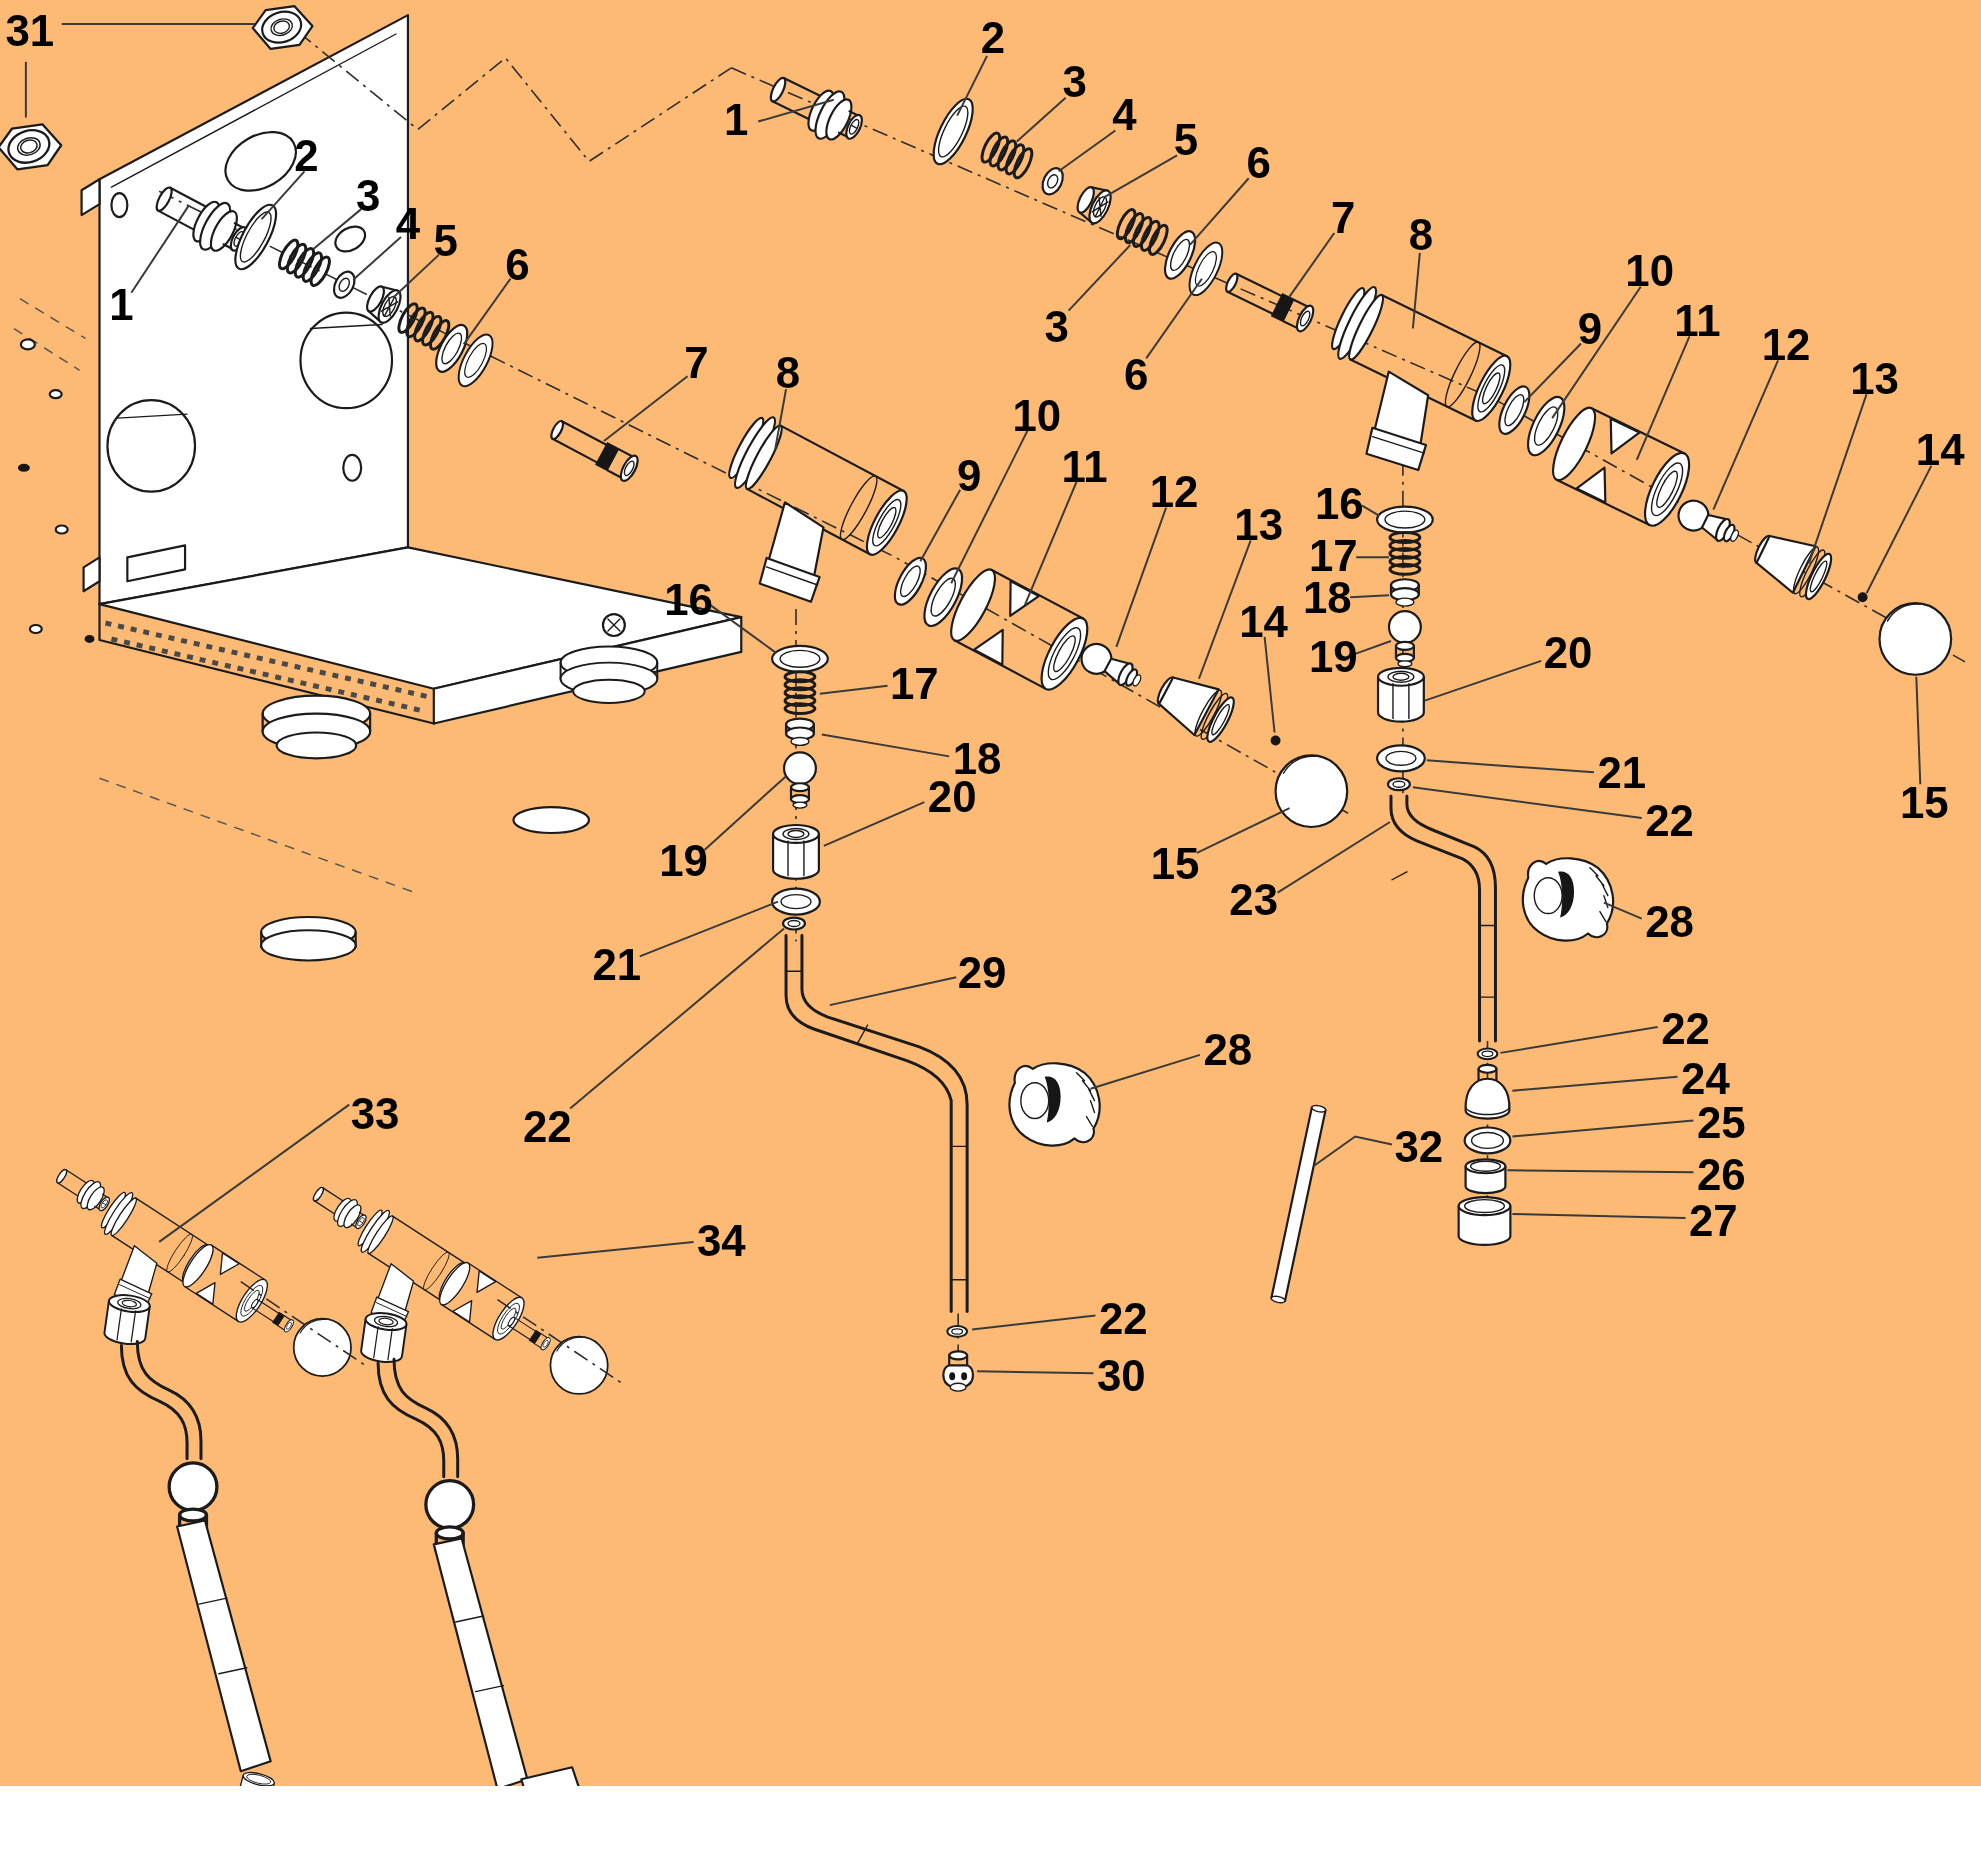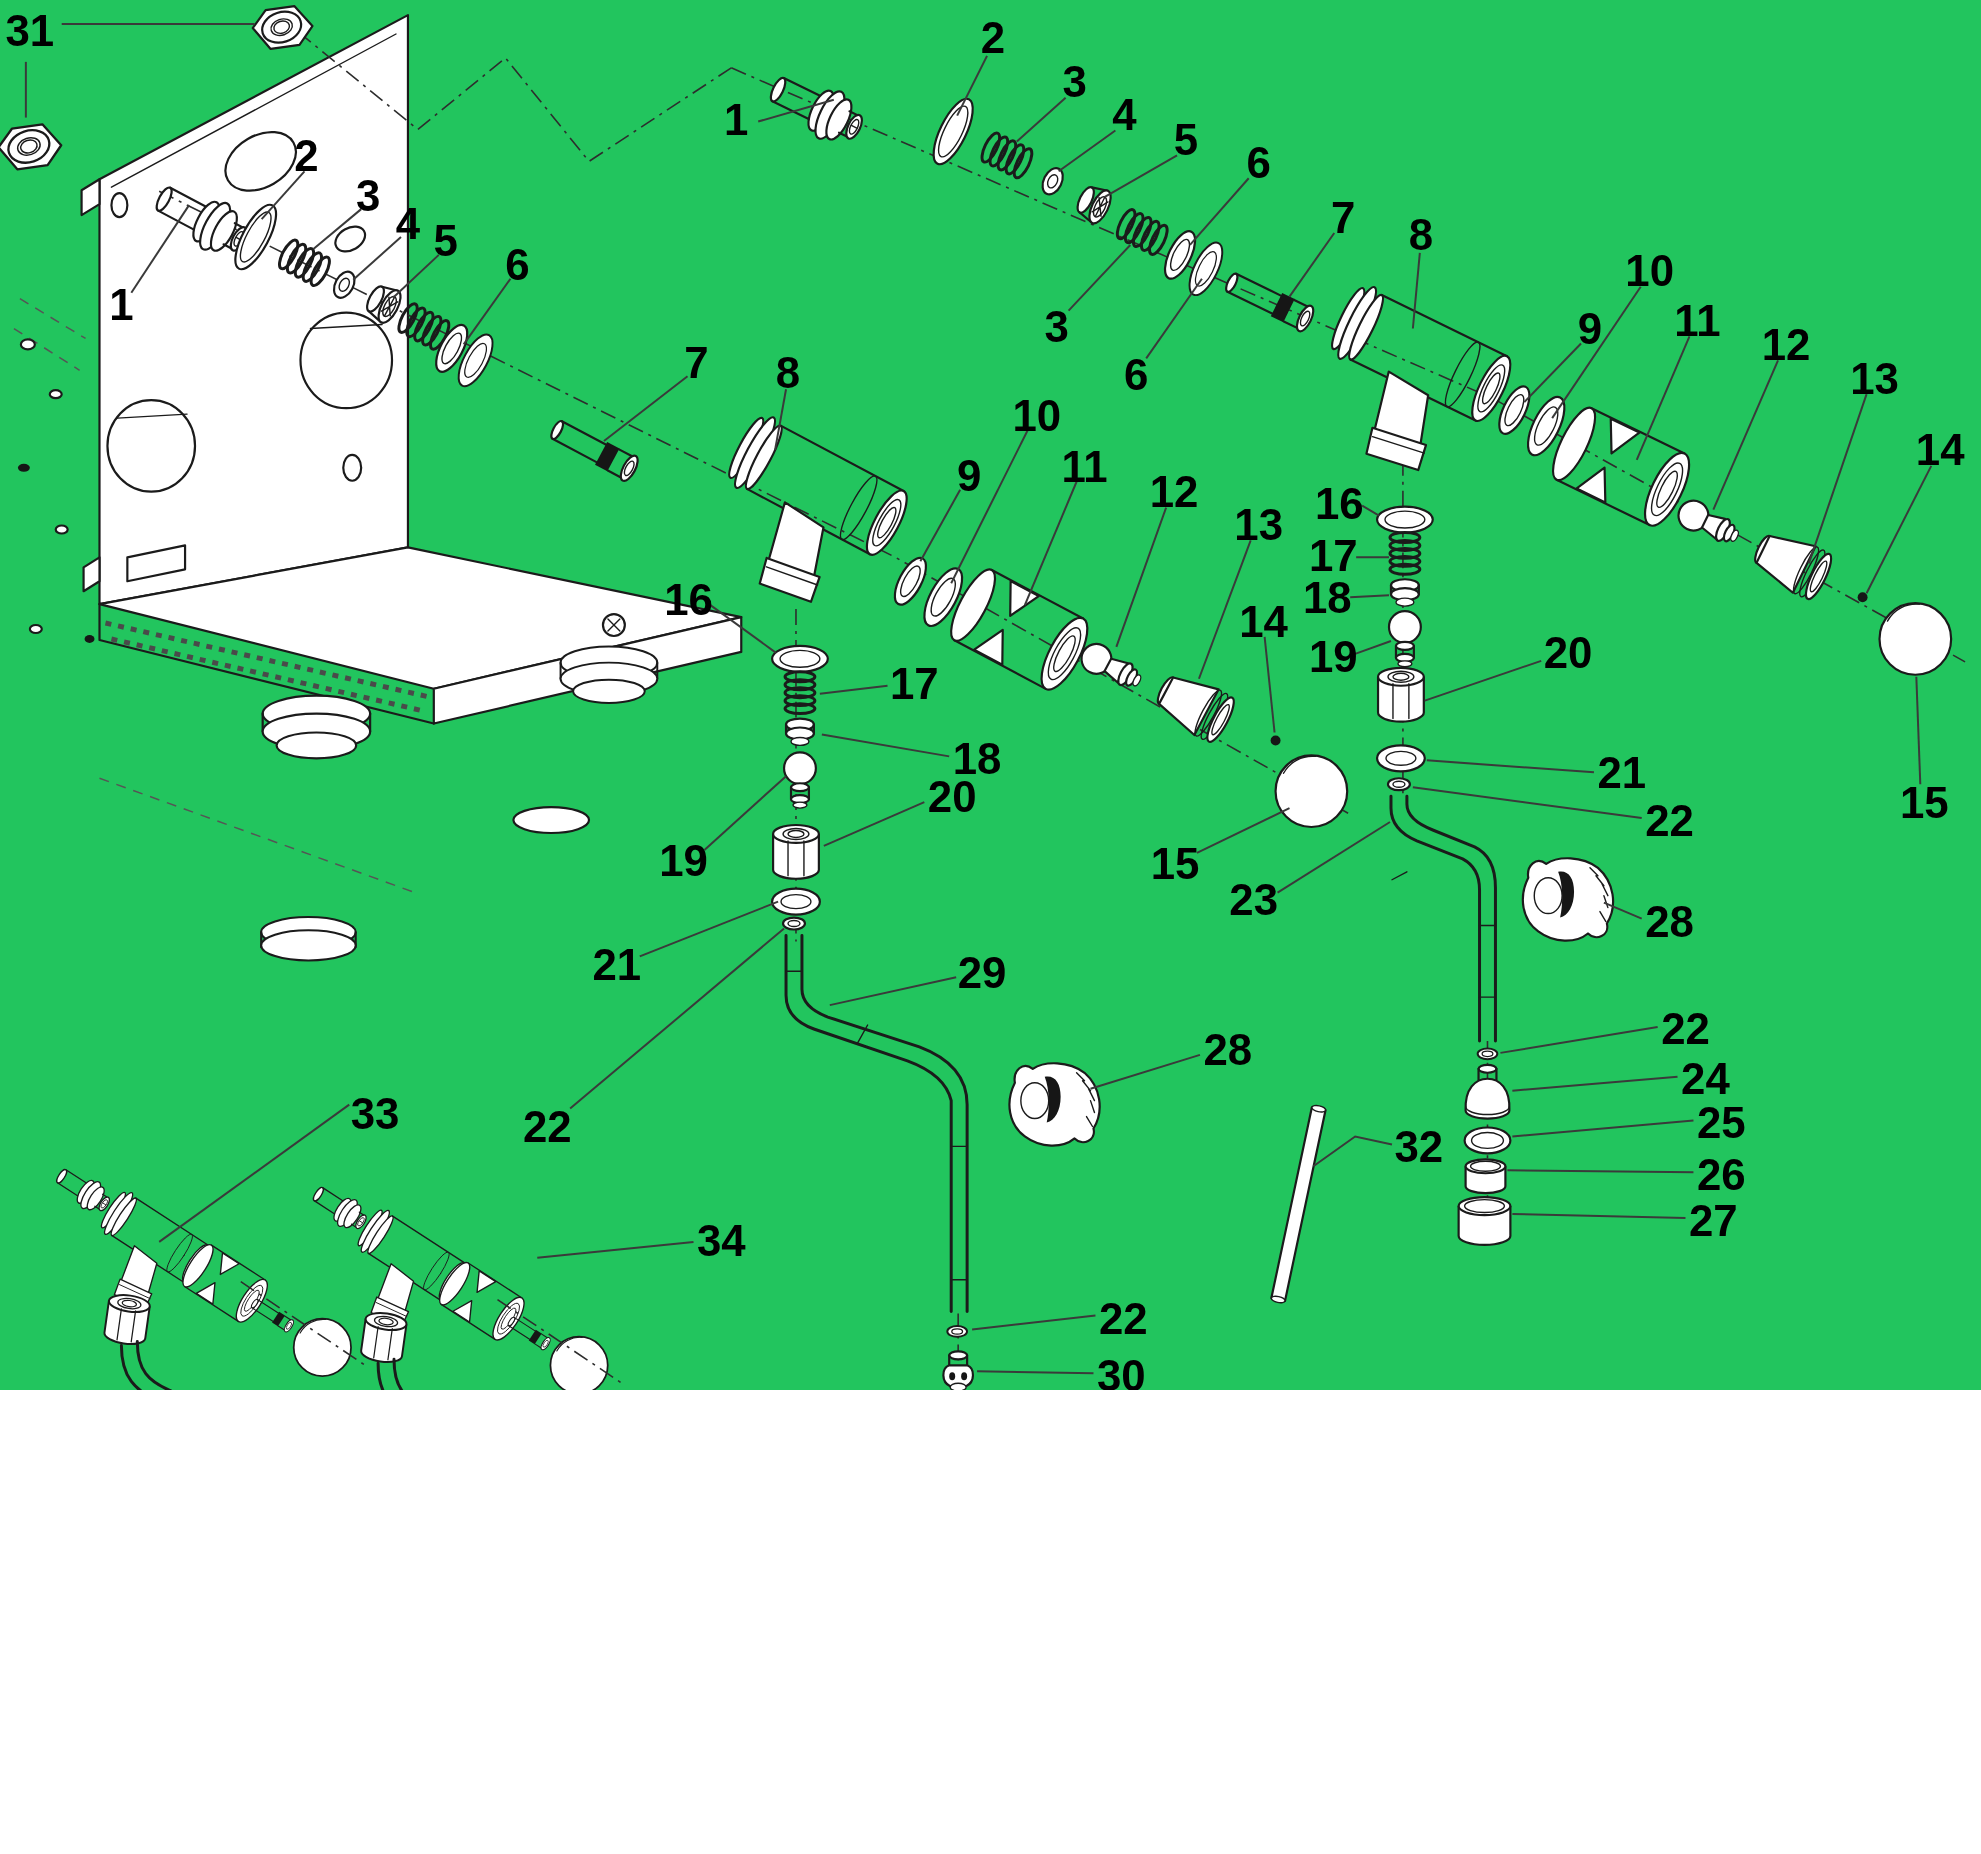--- a/index.html
+++ b/index.html
@@ -1,16 +1,16 @@
 <!DOCTYPE html>
 <html><head>
 <meta charset="utf-8">
 <style>
   html,body{margin:0;padding:0;background:#ffffff;}
-  .stage{width:1981px;height:1390px;position:relative;background:#22c55e;overflow:hidden;}
+  .stage{width:1981px;height:1786px;position:relative;background:#fdba74;overflow:hidden;}
   svg{display:block}
   .ln{fill:none;stroke:#1b1b1b;stroke-width:2.2;stroke-linejoin:round;stroke-linecap:round}
   .wh{fill:#ffffff;stroke:#1b1b1b;stroke-width:2.2;stroke-linejoin:round}
   .bk{fill:#161616;stroke:none}
   .thin{stroke-width:1.4}
   .th3{stroke-width:3}
   .dd{fill:none;stroke:#2d2d2d;stroke-width:1.6;stroke-dasharray:16 6 3 6}
   .leader{fill:none;stroke:#3a3a3a;stroke-width:2}
   .lbl{font-family:"Liberation Sans","DejaVu Sans",sans-serif;font-size:44px;font-weight:600;fill:#000}
   .dash{fill:none;stroke:#4a4a4a;stroke-width:5;stroke-dasharray:6 7}

